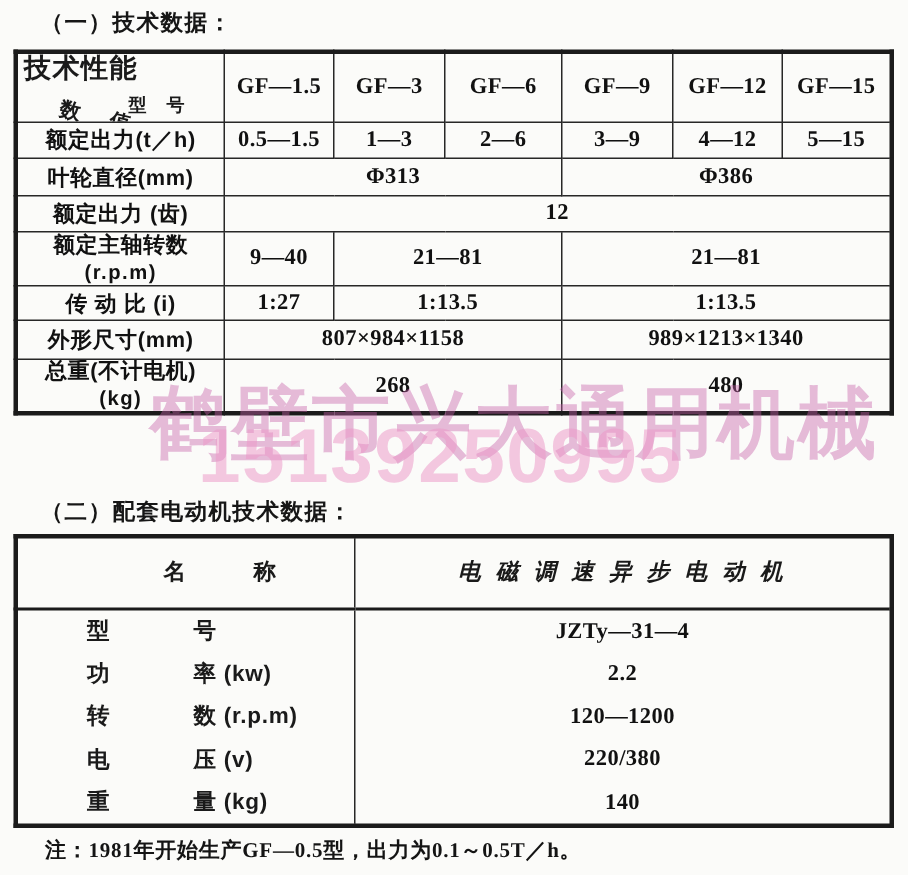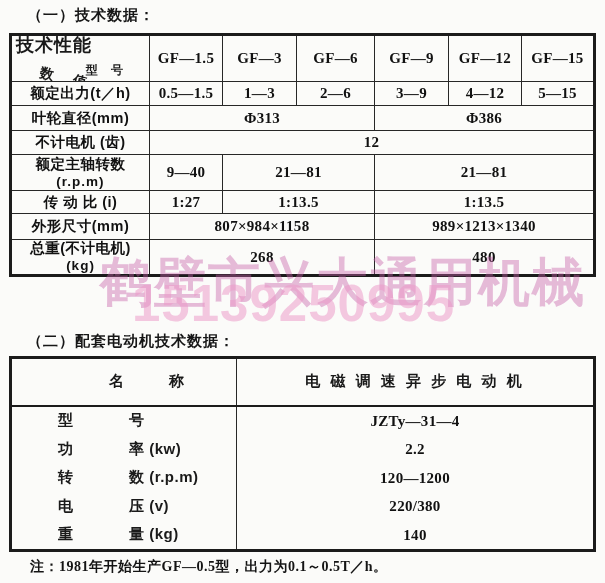--- a/index.html
+++ b/index.html
@@ -47,21 +47,21 @@
 
   
   #tbl2 td{vertical-align:middle;}
   .t2head-lbl{height:48px;}
   .t2line{display:flex;align-items:center;height:28.5px;text-align:left;}
   .t2line .c1{margin-left:46px;min-width:71px;font-weight:700;font-size:15px;}
   .t2line .c2{font-weight:700;font-size:15px;letter-spacing:0.5px;}
   .t2name{display:flex;align-items:center;height:100%;}
   .t2name .c1{margin-left:52px;min-width:105px;font-weight:700;font-size:15px;}
   .t2name .c2{font-weight:700;font-size:15px;}
-  .t2motor{font-weight:700;font-size:15px;letter-spacing:3px;}
+  .t2motor{font-weight:700;font-size:15px;letter-spacing:3px;font-style:italic;}
   .t2val{height:28.5px;line-height:28.5px;}
   .hdr-underline{border-bottom:2.5px solid #1b1b1b !important;}
 
   .note{
     position:absolute;left:30px;top:558px;
     font-family:"Liberation Serif",serif;
     font-size:14px;font-weight:600;letter-spacing:0.5px;color:#141414;
     white-space:nowrap;
   }
 
@@ -115,21 +115,21 @@
     <td class="val">3—9</td>
     <td class="val">4—12</td>
     <td class="val">5—15</td>
   </tr>
   <tr style="height:25px">
     <td class="lbl">叶轮直径(mm)</td>
     <td class="val" colspan="3">Φ313</td>
     <td class="val" colspan="3">Φ386</td>
   </tr>
   <tr style="height:24px">
-    <td class="lbl">不计电机 (齿)</td>
+    <td class="lbl">额定出力 (齿)</td>
     <td class="val" colspan="6">12</td>
   </tr>
   <tr style="height:36px">
     <td class="lbl">
       <div>额定主轴转数</div>
       <div class="l2">(r.p.m)</div>
     </td>
     <td class="val">9—40</td>
     <td class="val" colspan="2">21—81</td>
     <td class="val" colspan="3">21—81</td>

